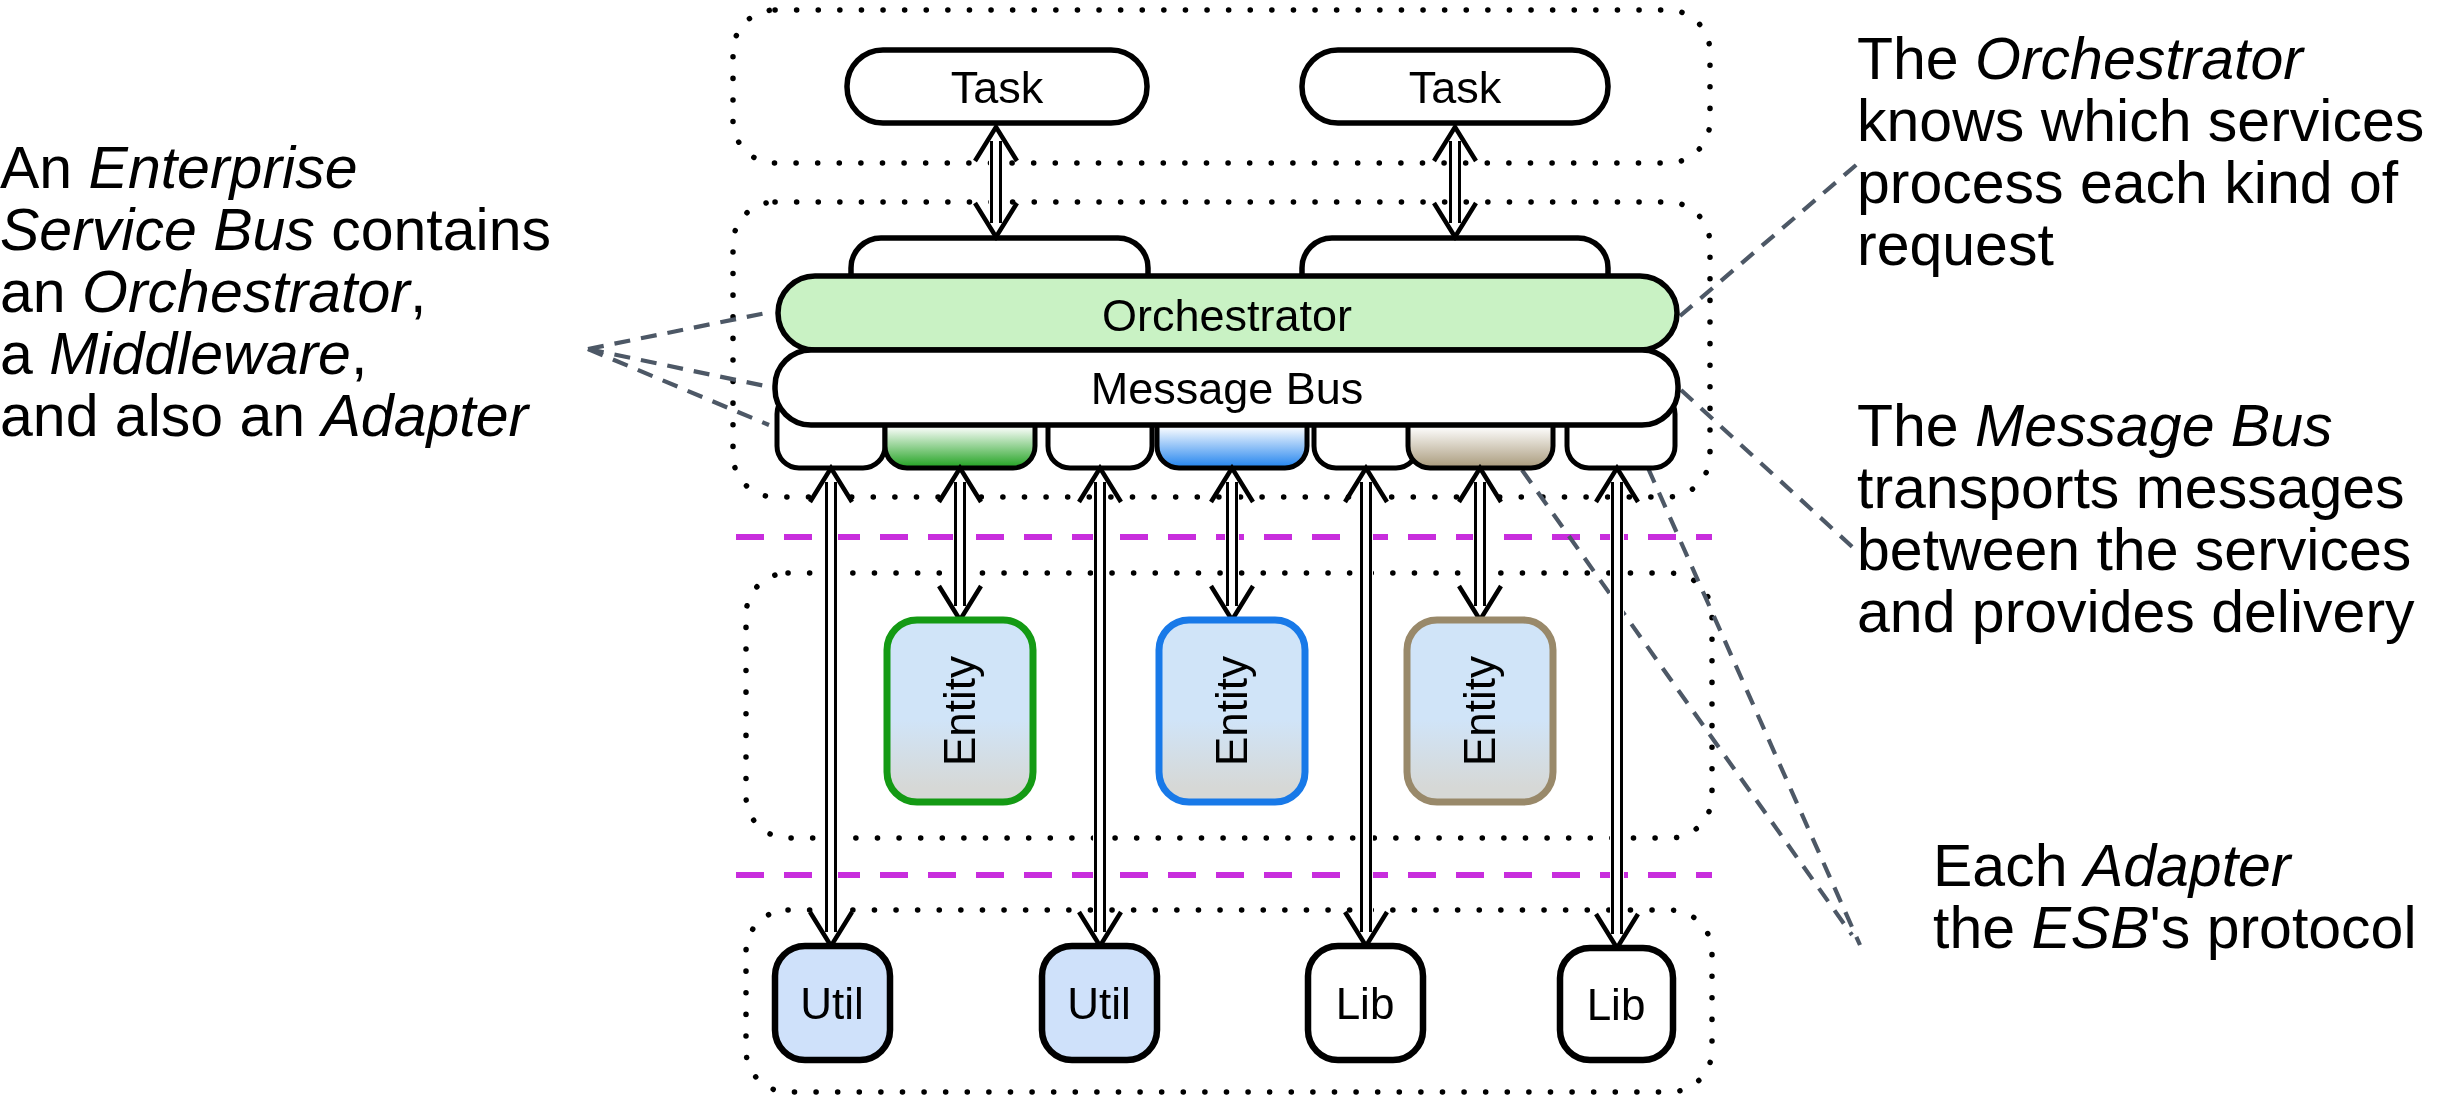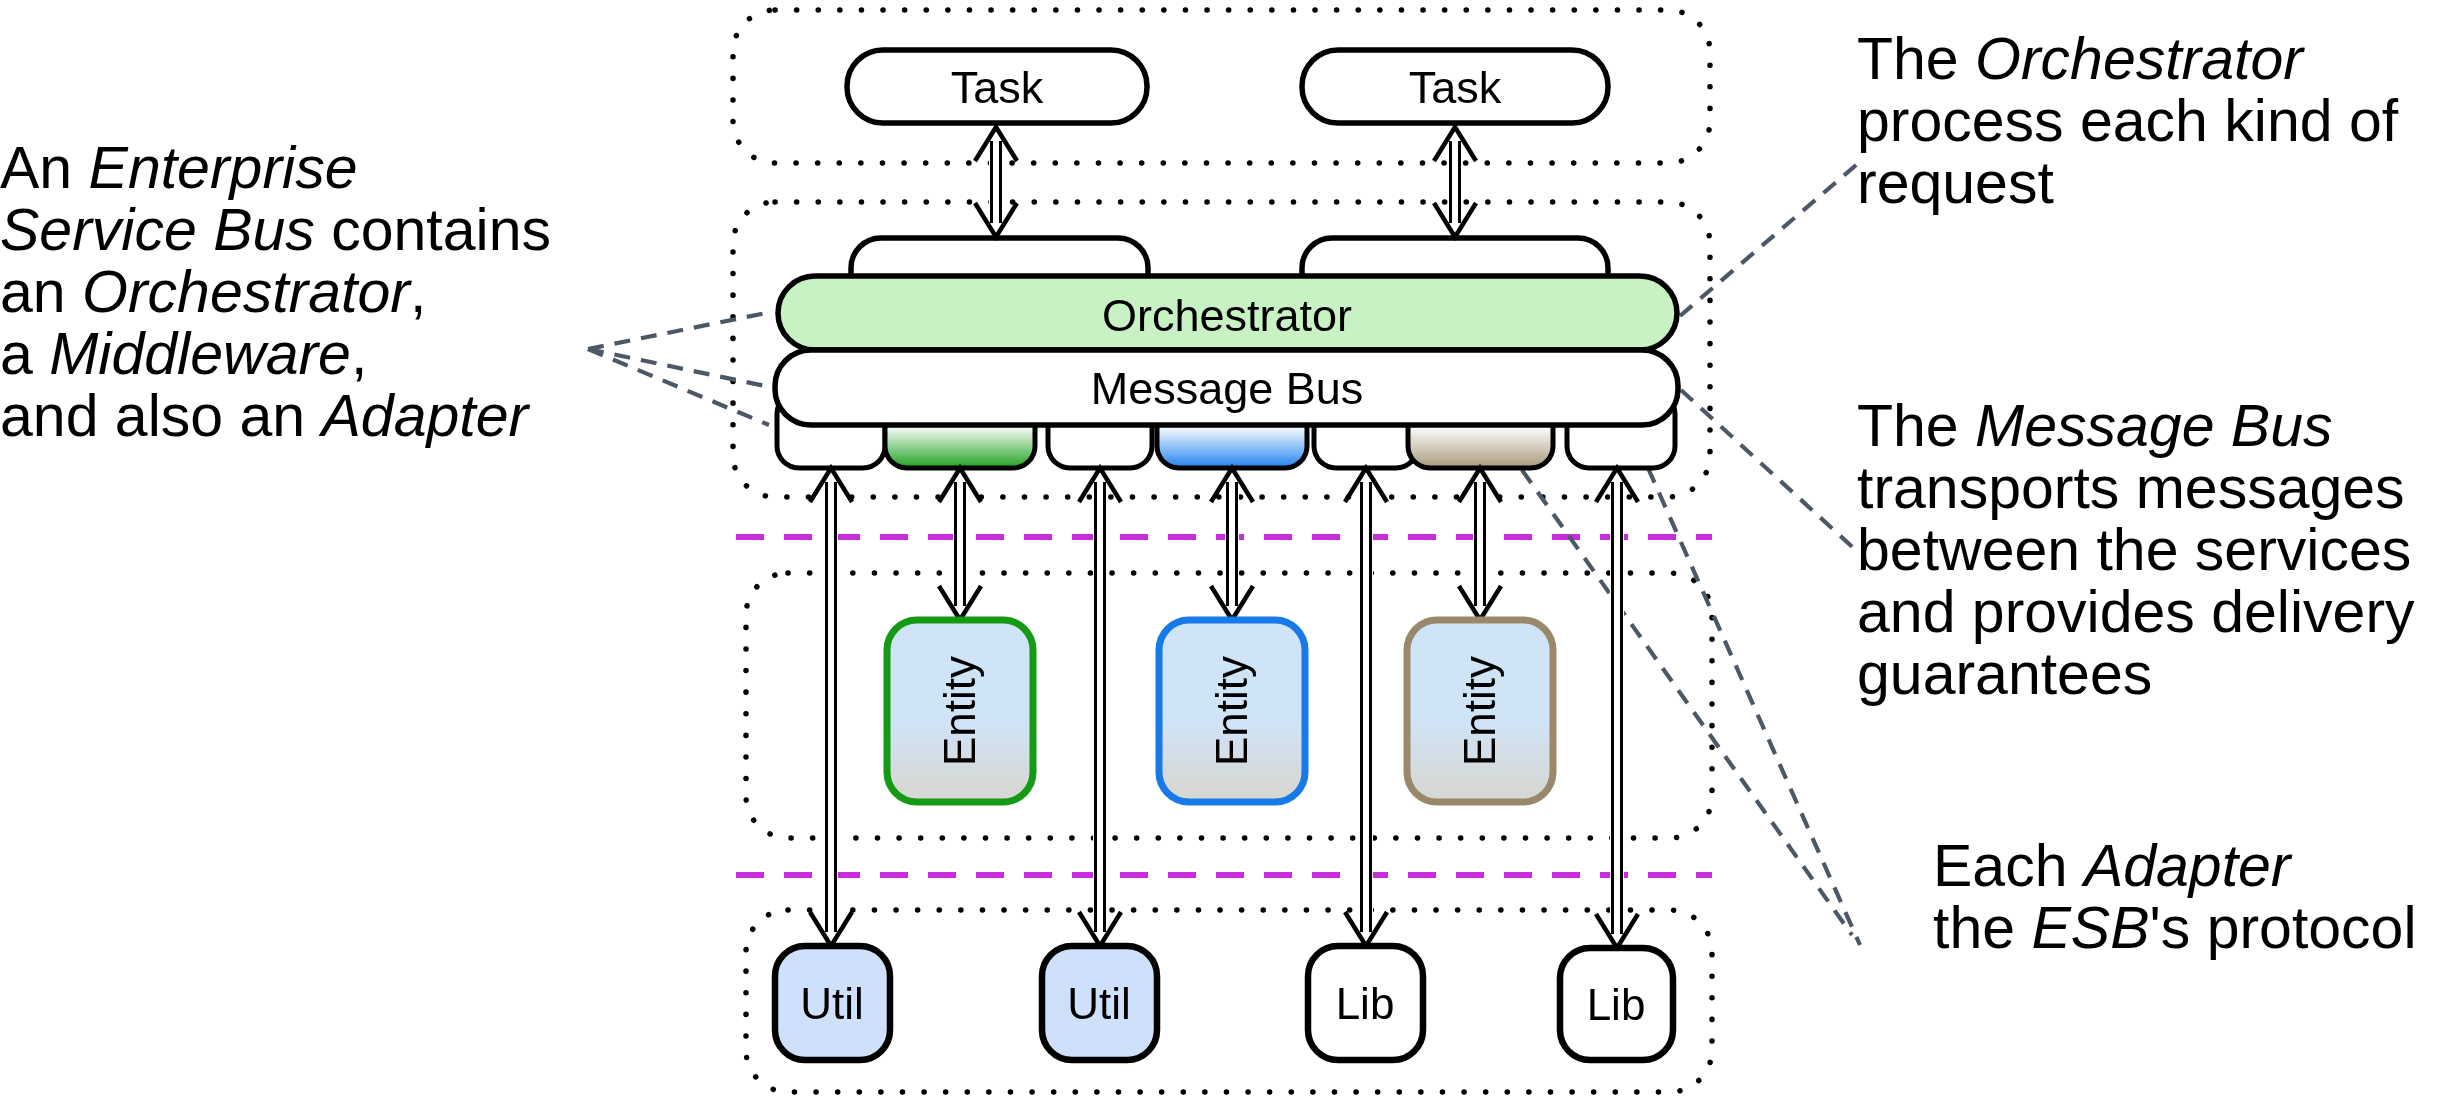--- a/index.html
+++ b/index.html
@@ -176,28 +176,28 @@
 <div class="note" style="left:0;top:137px;width:590px;">
   <div><span>An </span><span class="it">Enterprise</span></div>
   <div><span class="it">Service Bus</span><span> contains</span></div>
   <div><span>an </span><span class="it">Orchestrator</span><span>,</span></div>
   <div><span>a </span><span class="it">Middleware</span><span>,</span></div>
   <div><span>and also an </span><span class="it">Adapter</span></div>
 </div>
 
 <div class="note" style="left:1857px;top:28px;width:599px;">
   <div><span>The </span><span class="it">Orchestrator</span></div>
+  <div><span>knows which services</span></div>
   <div><span>process each kind of</span></div>
   <div><span>request</span></div>
 </div>
 
 <div class="note" style="left:1857px;top:395px;width:599px;">
   <div><span>The </span><span class="it">Message Bus</span></div>
   <div><span>transports messages</span></div>
   <div><span>between the services</span></div>
   <div><span>and provides delivery</span></div>
-  <div><span>guarantees</span></div>
 </div>
 
 <div class="note" style="left:1933px;top:835px;width:599px;">
   <div><span>Each </span><span class="it">Adapter</span></div>
   <div><span>the </span><span class="it">ESB</span><span>'s protocol</span></div>
 </div>
 
 </body></html>

